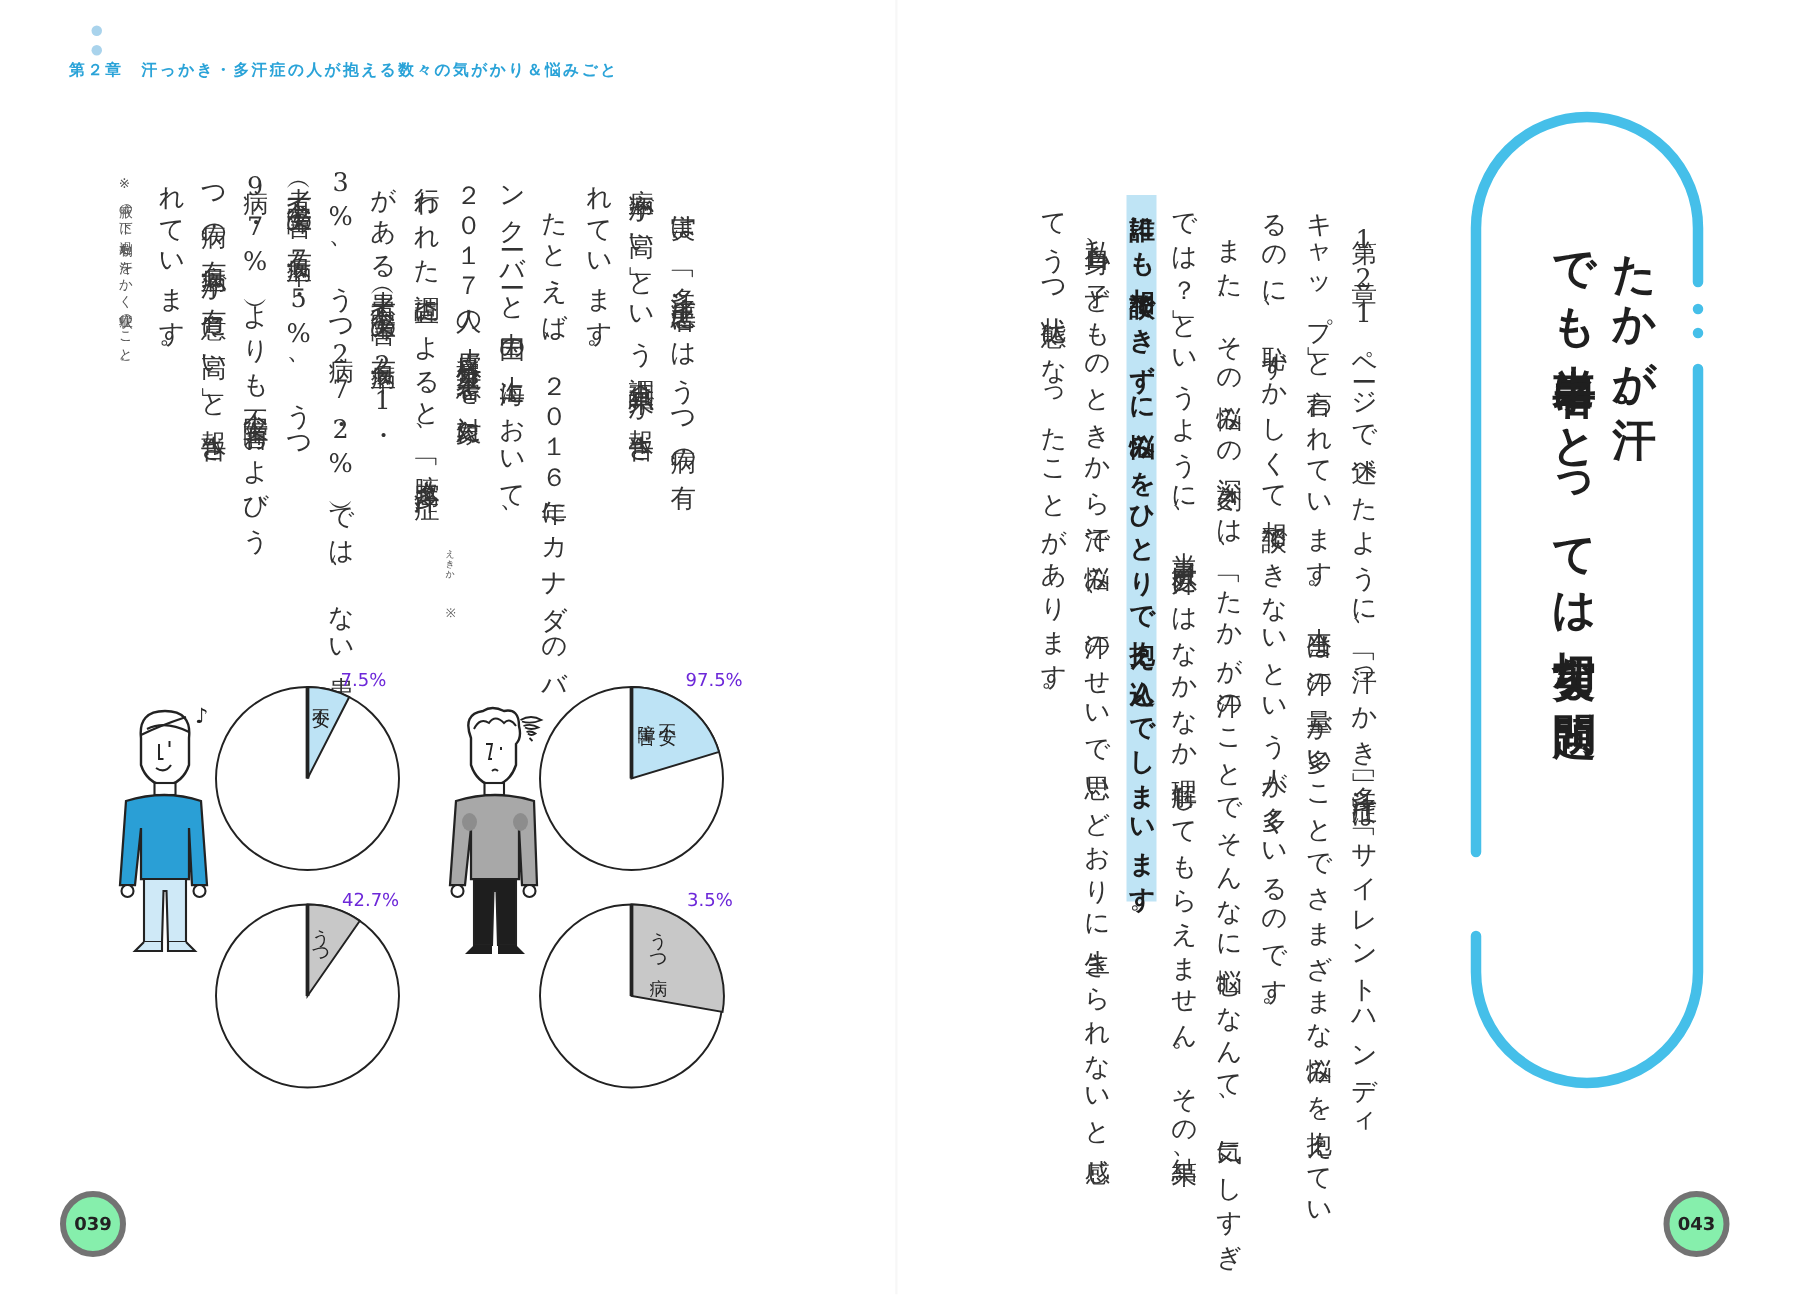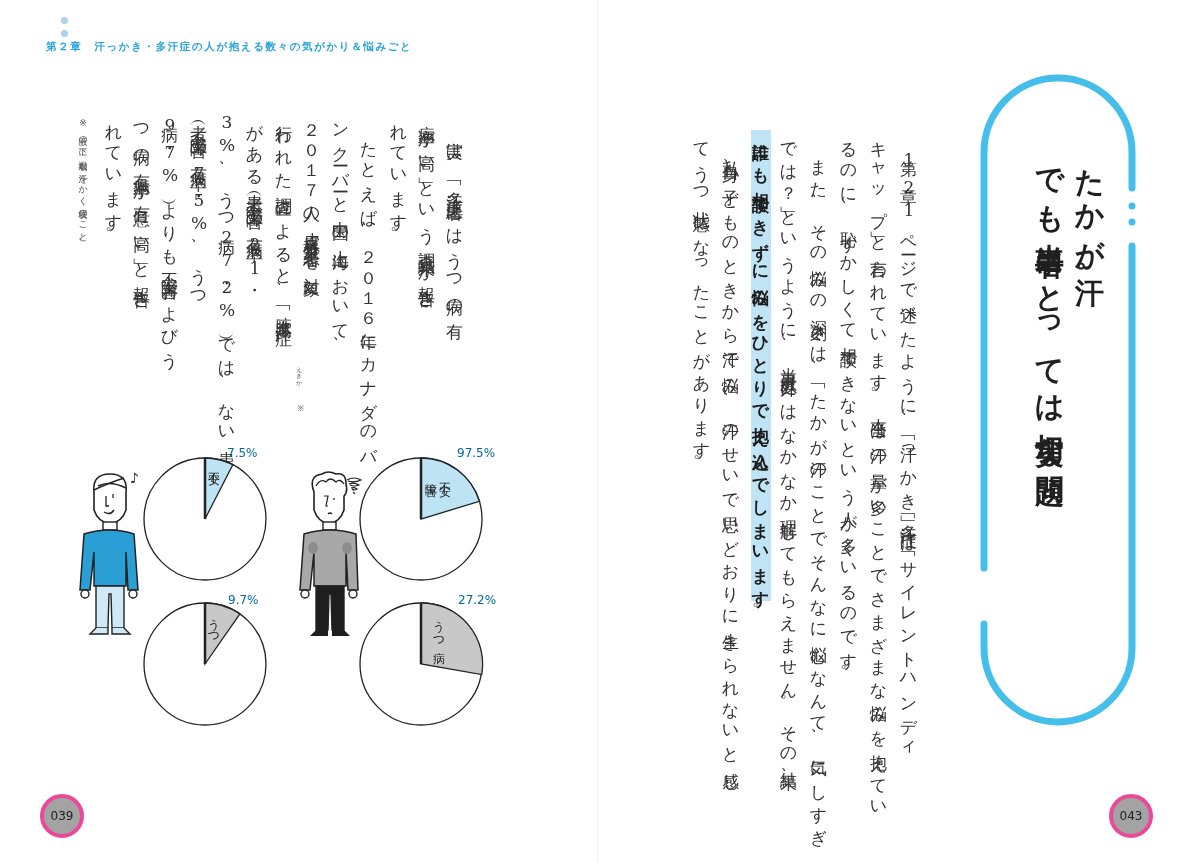--- a/index.html
+++ b/index.html
@@ -21,24 +21,24 @@
   .highlight { background: #bfe4f5; font-family: "DejaVu Sans", sans-serif; font-weight: bold; color: #1d1d1d; }
   .footnote { font-family: "DejaVu Sans", sans-serif; font-size: 9px; letter-spacing: 1px; color: #555; }
 
   
   .title-pill { position: absolute; left: 976px; top: 70px; width: 163px; height: 660px; }
   .title-pill svg { position: absolute; left: 0; top: 0; }
   .title-line { position: absolute; writing-mode: vertical-rl; text-orientation: upright; font-family: "DejaVu Sans", sans-serif; font-weight: bold; font-size: 29px; letter-spacing: 3px; color: #1f1f1f; white-space: nowrap; }
 
   
   .figure { position: absolute; }
-  .pie-label { position: absolute; font-family: "DejaVu Sans", sans-serif; font-size: 12px; color: #0369a1; }
+  .pie-label { position: absolute; font-family: "DejaVu Sans", sans-serif; font-size: 12px; color: #6d28d9; }
 
   
-  .page-num { position: absolute; width: 44px; height: 44px; border-radius: 50%; border: 4px solid #ec4899; display: flex; align-items: center; justify-content: center; font-family: "DejaVu Sans", sans-serif; font-size: 12px; color: #222; background: #a3a3a3; }
+  .page-num { position: absolute; width: 44px; height: 44px; border-radius: 50%; border: 4px solid #737373; display: flex; align-items: center; justify-content: center; font-family: "DejaVu Sans", sans-serif; font-size: 12px; color: #222; background: #86efac; font-weight: bold; }
 </style>
 </head>
 <body>
 
 <div class="spread">
   <div class="gutter"></div>
 
   <div class="header-dots">
       <span></span>
       <span></span>
@@ -129,35 +129,35 @@
     <line x1="63" y1="63" x2="63" y2="2" stroke="#222" stroke-width="2.5"></line>
   </svg>
   <div class="pie-label" style="left:227px; top:446px;">7.5%</div>
   <div class="vcol" style="left:205px; top:463px; font-size:12px; font-family:'DejaVu Sans',sans-serif; color:#222;">不安</div>
 
   <svg class="figure" style="left:142px; top:601px;" width="126" height="126" viewBox="0 0 126 126">
     <circle cx="63" cy="63" r="61" fill="#fff" stroke="#222" stroke-width="1.3"></circle>
     <path d="M63 63 L63 2 A61 61 0 0 1 97.9 12.9 Z" fill="#c8c8c8" stroke="#222" stroke-width="1.3"></path>
     <line x1="63" y1="63" x2="63" y2="2" stroke="#222" stroke-width="2.5"></line>
   </svg>
-  <div class="pie-label" style="left:228px; top:593px;">9.7%</div>
+  <div class="pie-label" style="left:228px; top:593px;">42.7%</div>
   <div class="vcol" style="left:205px; top:610px; font-size:12px; font-family:'DejaVu Sans',sans-serif; color:#222;">うつ</div>
 
   <svg class="figure" style="left:358px; top:456px;" width="126" height="126" viewBox="0 0 126 126">
     <circle cx="63" cy="63" r="61" fill="#fff" stroke="#222" stroke-width="1.3"></circle>
     <path d="M63 63 L63 2 A61 61 0 0 1 121.4 45.3 Z" fill="#bde3f5" stroke="#222" stroke-width="1.3"></path>
     <line x1="63" y1="63" x2="63" y2="2" stroke="#222" stroke-width="2.5"></line>
   </svg>
   <div class="pie-label" style="left:457px; top:446px;">97.5%</div>
   <div class="vcol" style="left:436px; top:473px; font-size:12px; font-family:'DejaVu Sans',sans-serif; color:#222; letter-spacing:2px;">不安</div>
   <div class="vcol" style="left:422px; top:473px; font-size:12px; font-family:'DejaVu Sans',sans-serif; color:#222; letter-spacing:2px;">障害</div>
 
   <svg class="figure" style="left:358px; top:601px;" width="126" height="126" viewBox="0 0 126 126">
     <circle cx="63" cy="63" r="61" fill="#fff" stroke="#222" stroke-width="1.3"></circle>
     <path d="M63 63 L63 2 A61 61 0 0 1 123.7 73.6 Z" fill="#c8c8c8" stroke="#222" stroke-width="1.3"></path>
     <line x1="63" y1="63" x2="63" y2="2" stroke="#222" stroke-width="2.5"></line>
   </svg>
-  <div class="pie-label" style="left:458px; top:593px;">27.2%</div>
+  <div class="pie-label" style="left:458px; top:593px;">3.5%</div>
   <div class="vcol" style="left:430px; top:612px; font-size:12px; font-family:'DejaVu Sans',sans-serif; color:#222; letter-spacing:2px;">うつ病</div>
 
   <div class="page-num" style="left:40px; top:794px;">039</div>
   <div class="page-num" style="left:1109px; top:794px;">043</div>
 </div>
 
 </body></html>

